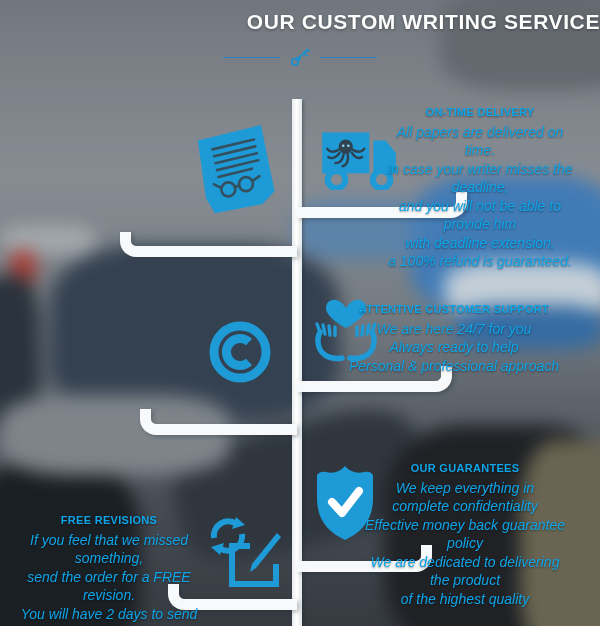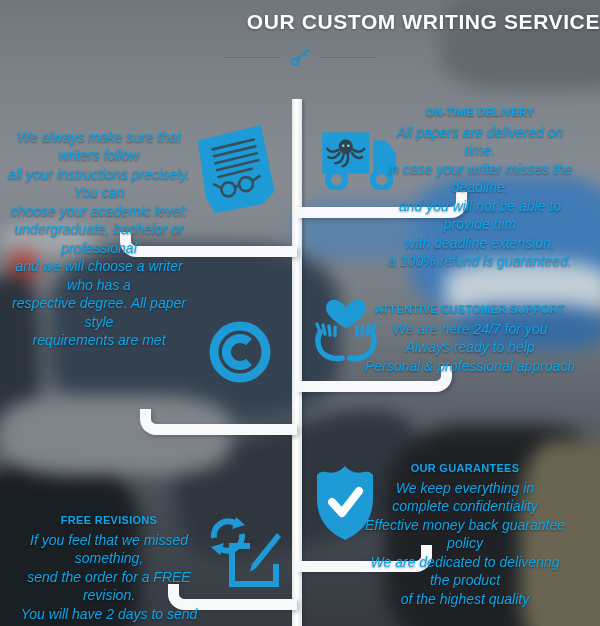--- a/index.html
+++ b/index.html
@@ -65,21 +65,21 @@
 
   
   .feature{position:absolute;text-align:center;color:#0ea5e9;}
   .f-title{font-size:11px;font-weight:700;letter-spacing:.3px;margin-bottom:5px;
            text-shadow:0 1px 2px rgba(0,0,0,.45);}
   .f-body{font-size:14px;line-height:1.32;white-space:pre-line;
           text-shadow:0 1px 2px rgba(0,0,0,.45);font-style:italic;}
   .f1{left:8px;top:128px;width:182px;}
   .f2{left:382px;top:106px;width:196px;}
   .f3{left:16px;top:316px;width:196px;}
-  .f4{left:364px;top:303px;width:212px;}
+  .f4{left:348px;top:303px;width:212px;}
   .f5{left:14px;top:514px;width:190px;}
   .f6{left:362px;top:462px;width:206px;}
 </style>
 </head>
 <body>
 
 <div class="stage">
 
   <div class="bg" aria-hidden="true">
     <div class="blob bl-tr"></div>
@@ -211,27 +211,20 @@
   </div>
 
   <div class="icon i-shield">
     <svg viewBox="0 0 66 84">
       <path d="M33 6 C38 12 45 14 52 12 C56 11 59 12 61 15 L61 38 C61 60 50 72 33 80 C16 72 5 60 5 38 L5 15 C7 12 10 11 14 12 C21 14 28 12 33 6 Z" fill="currentColor"></path>
       <path d="M20 42 L30 53 L47 31" fill="none" stroke="#ffffff" stroke-width="8" stroke-linecap="round" stroke-linejoin="round"></path>
     </svg>
   </div>
 
   <div class="feature f1">
-    <div class="f-body">We always make sure that writers follow
-all your instructions precisely. You can
-choose your academic level:
-undergraduate, bachelor or professional
-and we will choose a writer who has a
-respective degree. All paper style
-requirements are met</div>
   </div>
 
   <div class="feature f2">
     <div class="f-title">ON-TIME DELIVERY</div>
     <div class="f-body">All papers are delivered on time.
 In case your writer misses the deadline,
 and you will not be able to provide him
 with deadline extension,
 a 100% refund is guaranteed.</div>
   </div>

